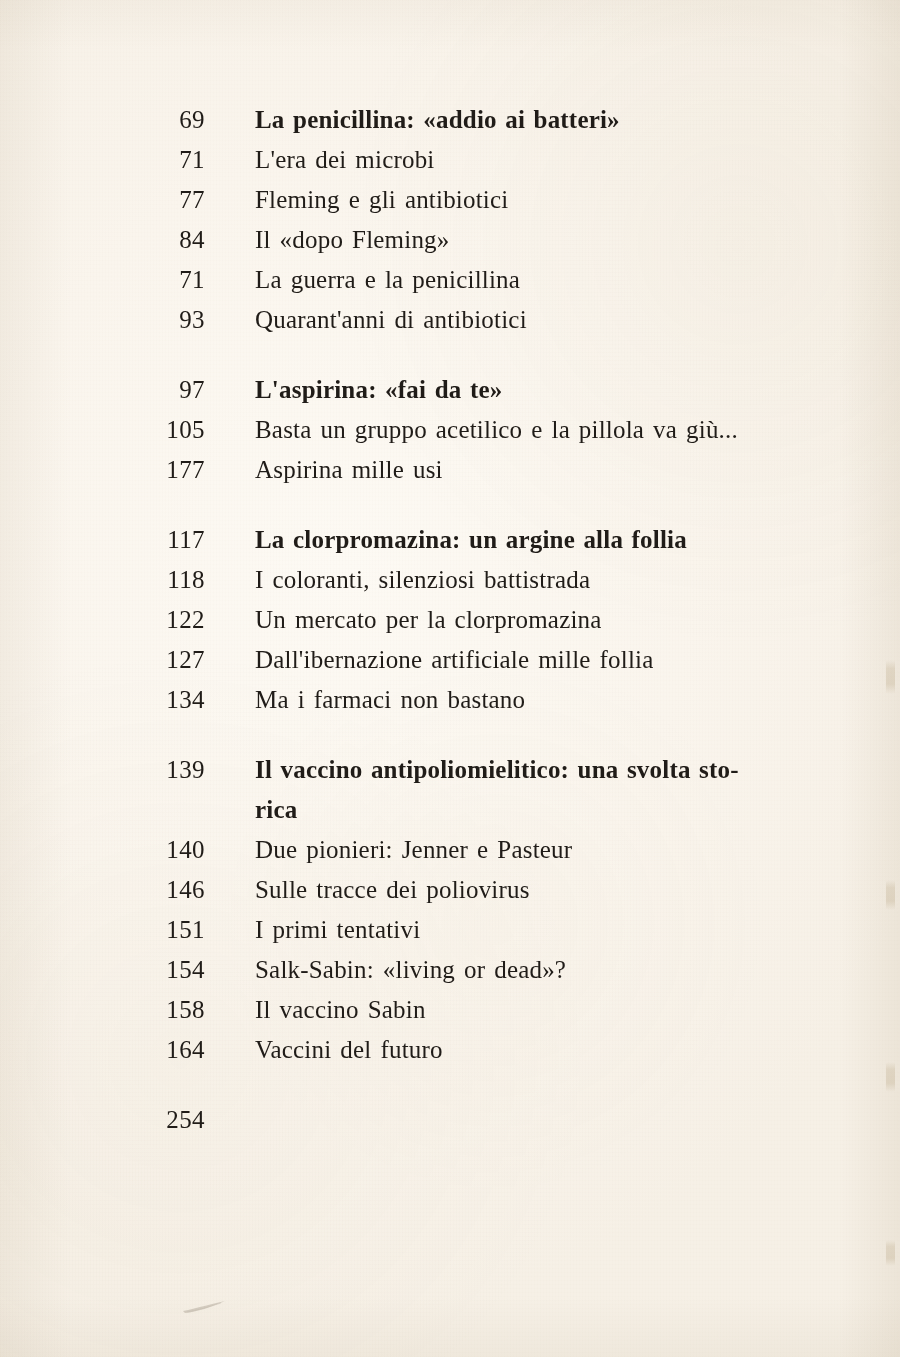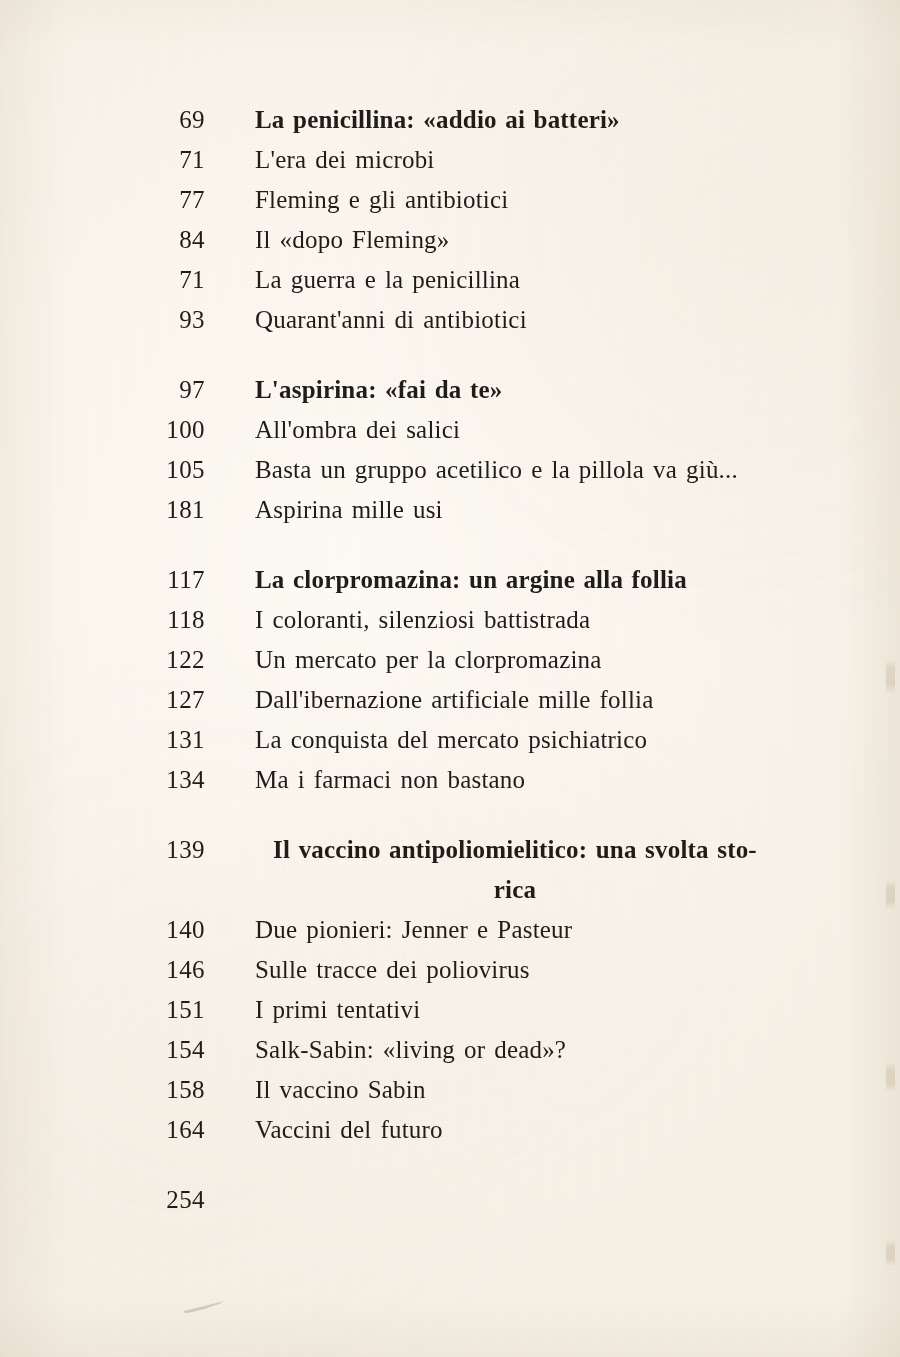--- a/index.html
+++ b/index.html
@@ -121,21 +121,20 @@
     font-weight: bold;
   }
 
   .title.section {
     word-spacing: 2.5px;
   }
 
   
   .title.wrapped {
     max-width: 520px;
-    text-align: center;
   }
 
   
   .page-num, .title {
     text-rendering: optimizeLegibility;
   }
 </style>
 </head>
 <body>
 
@@ -180,52 +179,44 @@
           <div class="page-num">93</div>
           <div class="title section">Quarant'anni di antibiotici</div>
         </div>
       </div>
       <div class="group">
         <div class="entry">
           <div class="page-num">97</div>
           <div class="title chapter">L'aspirina: «fai da te»</div>
         </div>
         <div class="entry">
-          <div class="page-num">100</div>
-          <div class="title section">All'ombra dei salici</div>
-        </div>
-        <div class="entry">
           <div class="page-num">105</div>
           <div class="title section">Basta un gruppo acetilico e la pillola va giù...</div>
         </div>
         <div class="entry">
-          <div class="page-num">181</div>
+          <div class="page-num">177</div>
           <div class="title section">Aspirina mille usi</div>
         </div>
       </div>
       <div class="group">
         <div class="entry">
           <div class="page-num">117</div>
           <div class="title chapter">La clorpromazina: un argine alla follia</div>
         </div>
         <div class="entry">
           <div class="page-num">118</div>
           <div class="title section">I coloranti, silenziosi battistrada</div>
         </div>
         <div class="entry">
           <div class="page-num">122</div>
           <div class="title section">Un mercato per la clorpromazina</div>
         </div>
         <div class="entry">
           <div class="page-num">127</div>
           <div class="title section">Dall'ibernazione artificiale mille follia</div>
-        </div>
-        <div class="entry">
-          <div class="page-num">131</div>
-          <div class="title section">La conquista del mercato psichiatrico</div>
         </div>
         <div class="entry">
           <div class="page-num">134</div>
           <div class="title section">Ma i farmaci non bastano</div>
         </div>
       </div>
       <div class="group">
         <div class="entry">
           <div class="page-num">139</div>
           <div class="title chapter wrapped" style="white-space: pre-line;">Il vaccino antipoliomielitico: una svolta sto-

